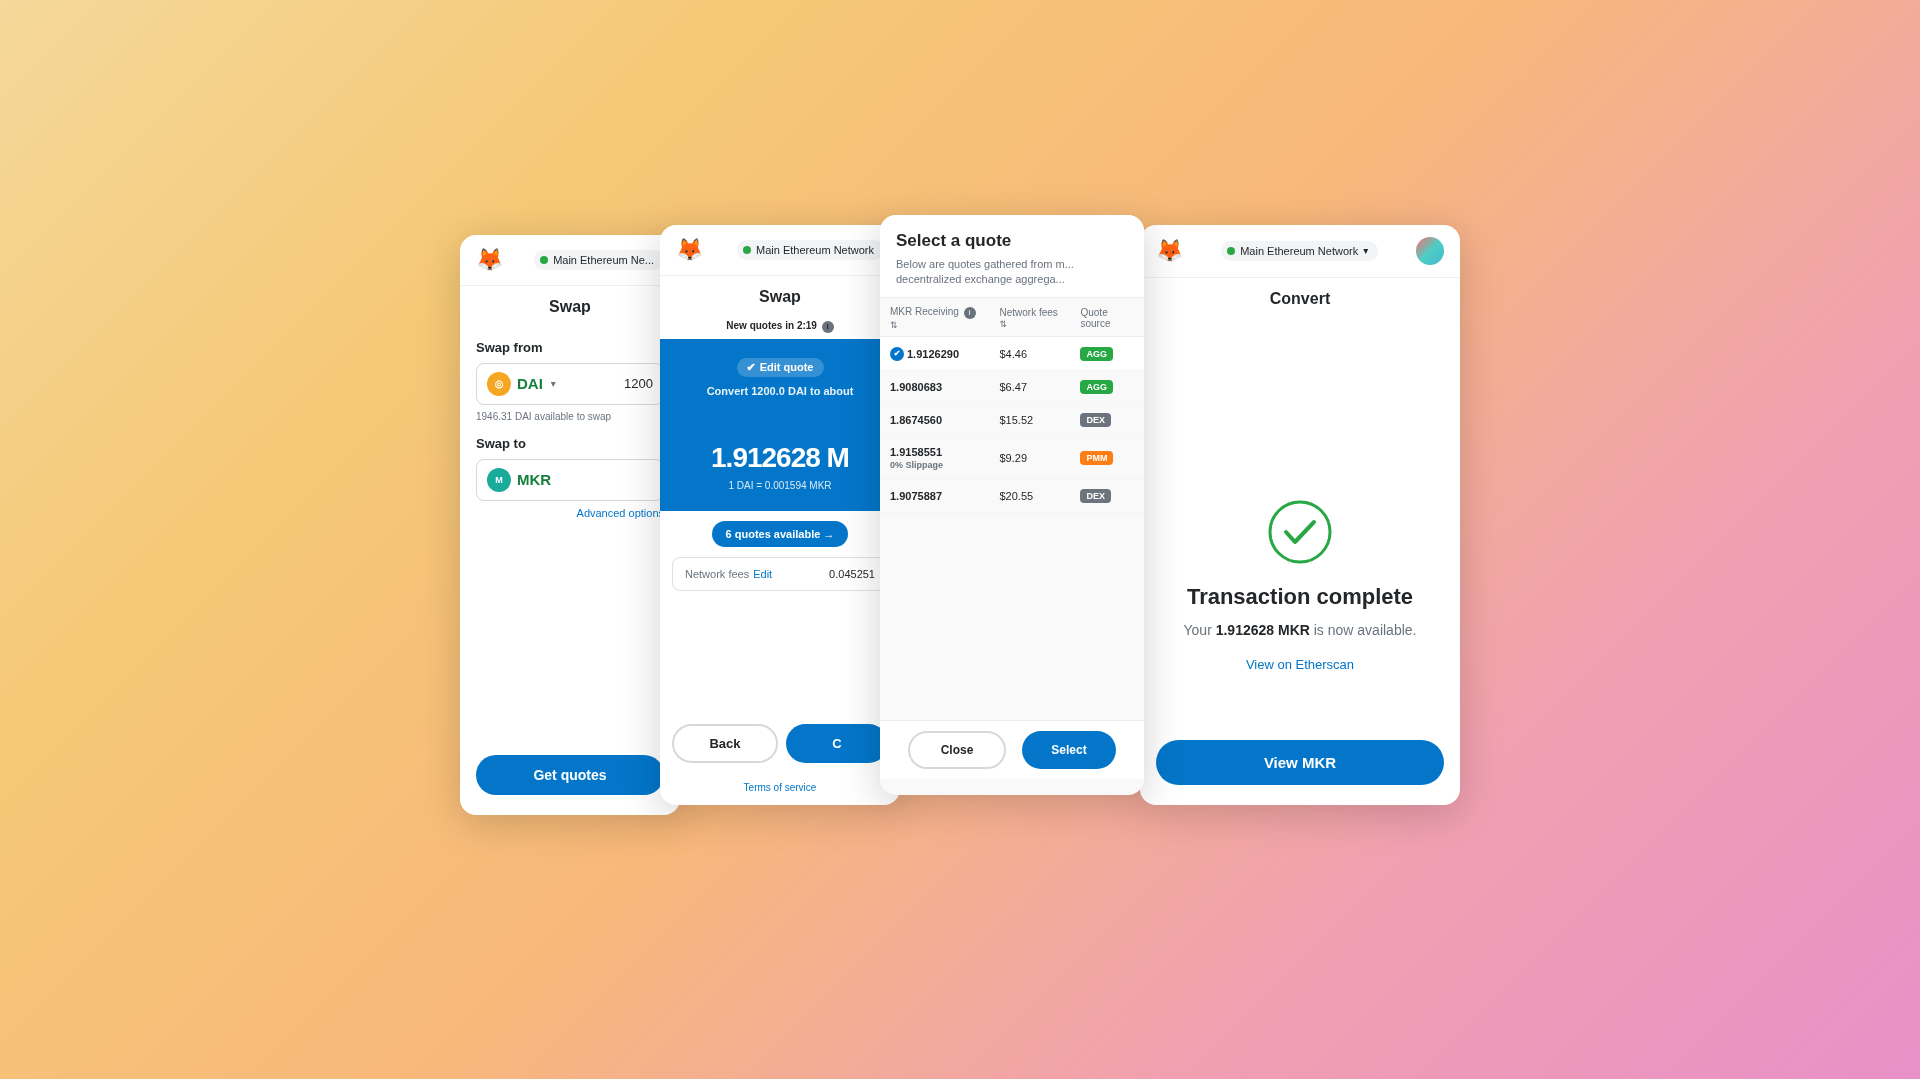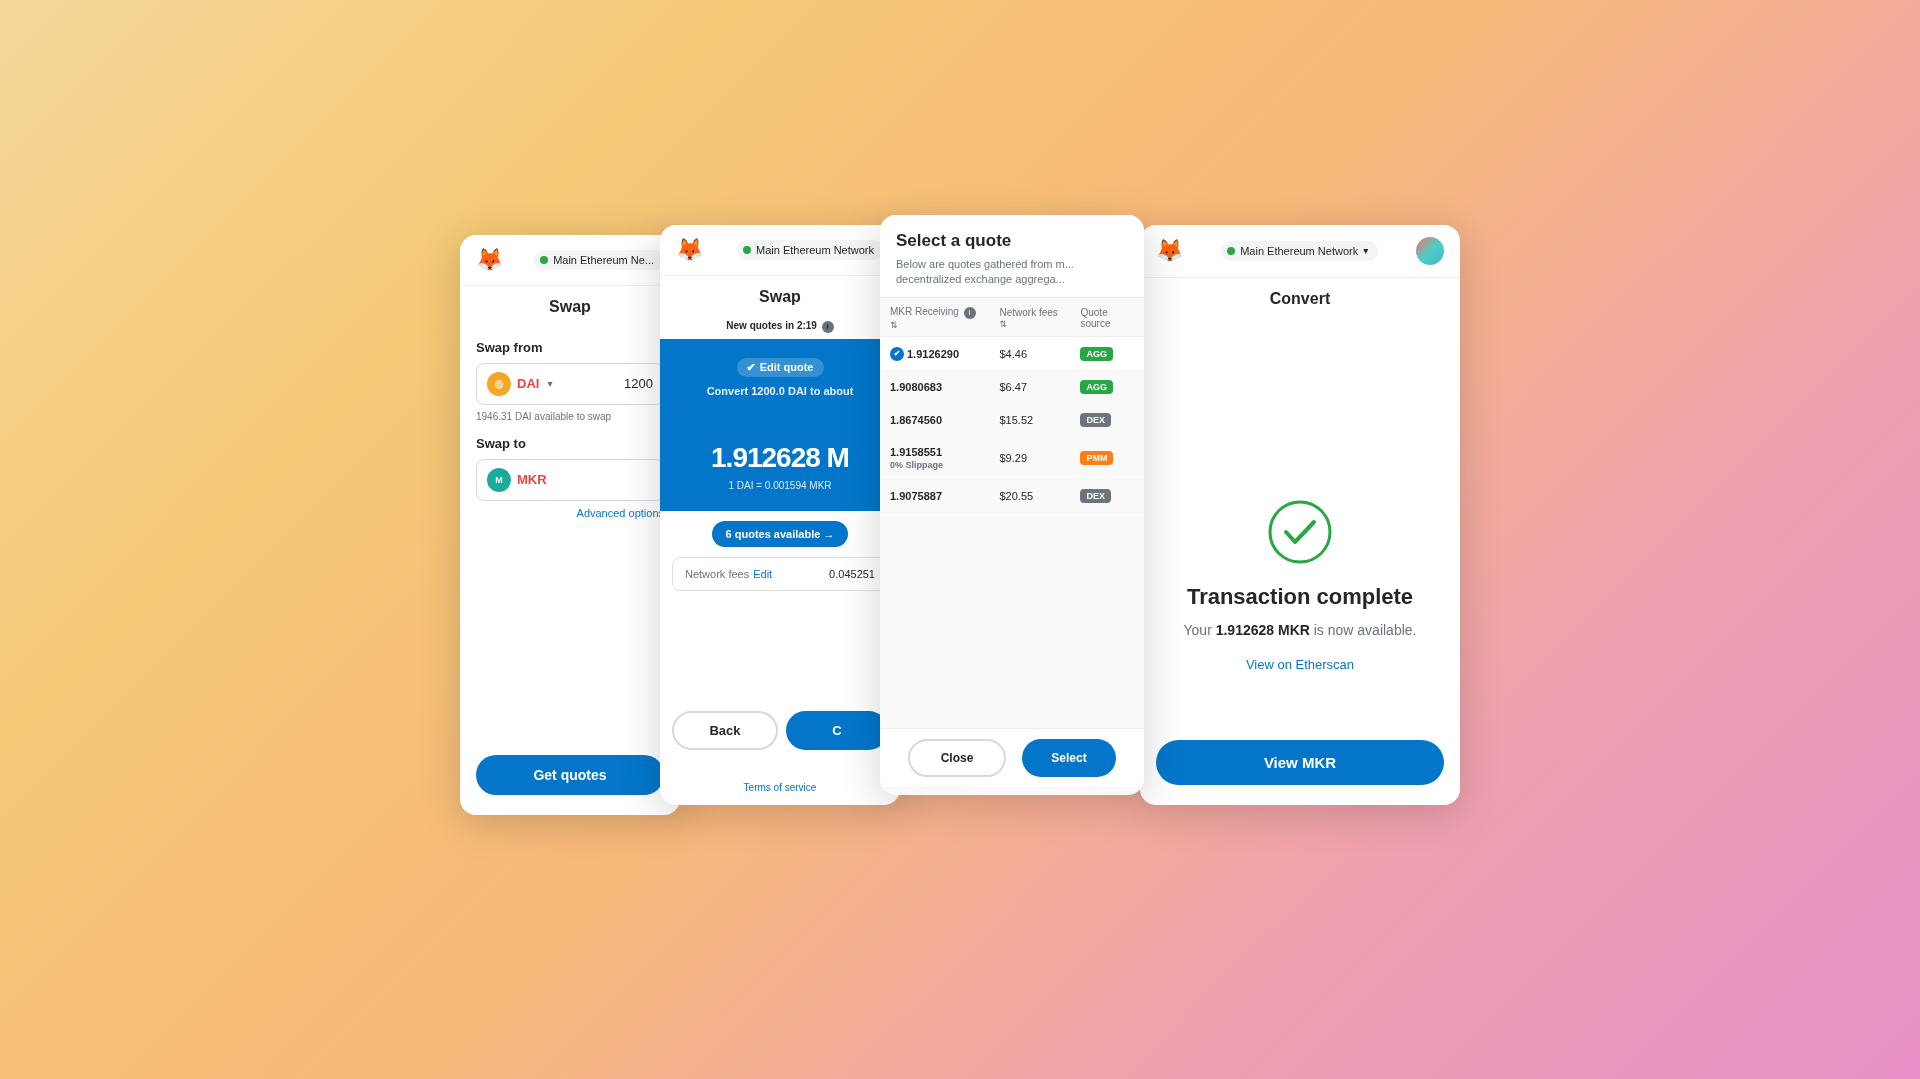--- a/index.html
+++ b/index.html
@@ -139,23 +139,23 @@
       border-radius: 50%;
       background: #1aab9b;
       display: flex;
       align-items: center;
       justify-content: center;
       color: white;
       font-size: 9px;
       font-weight: 700;
     }
     .token-name {
-      font-size: 13px;
-      font-weight: 600;
-      color: #ef4444;
+      font-size: 15px;
+      font-weight: 600;
+      color: #15803d;
     }
     .chevron-down {
       font-size: 10px;
       color: #6a737d;
       margin-left: 2px;
     }
     .token-amount {
       font-size: 13px;
       color: #24272a;
       margin-left: auto;
@@ -250,21 +250,21 @@
       color: #0376c9;
       margin-left: 4px;
       cursor: pointer;
     }
     .network-fees-value { margin-left: auto; color: #24272a; font-weight: 400; }
     .p2-actions {
       display: flex;
       gap: 8px;
       padding: 12px;
       position: absolute;
-      bottom: 43px;
+      bottom: 30px;
       left: 0; right: 0;
     }
     .back-btn {
       flex: 1;
       background: white;
       border: 2px solid #d6d9dc;
       border-radius: 24px;
       padding: 10px;
       font-size: 13px;
       font-weight: 600;
@@ -363,21 +363,21 @@
     .badge-pmm { background: #fd7e14; }
     .slippage-text {
       font-size: 9px;
       color: #6a737d;
     }
     .p3-actions {
       display: flex;
       gap: 16px;
       padding: 10px 28px;
       position: absolute;
-      bottom: 8px; left: 0; right: 0;
+      bottom: 16px; left: 0; right: 0;
       background: #fff;
       border-top: 1px solid #eee;
     }
     .close-btn {
       flex: 1;
       background: white;
       border: 2px solid #d6d9dc;
       border-radius: 24px;
       padding: 10px;
       font-size: 12px;

